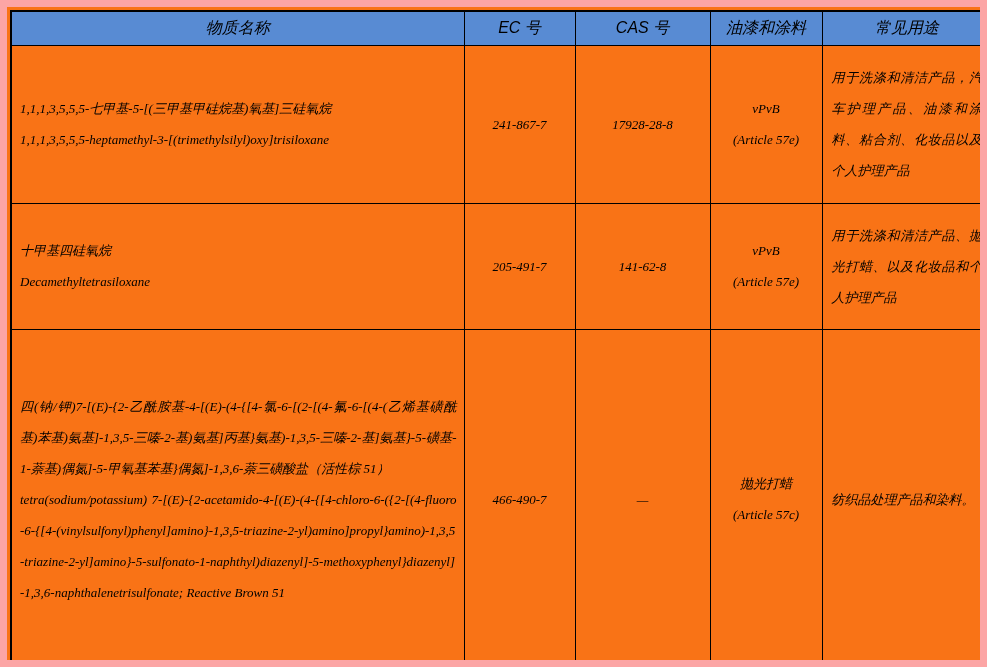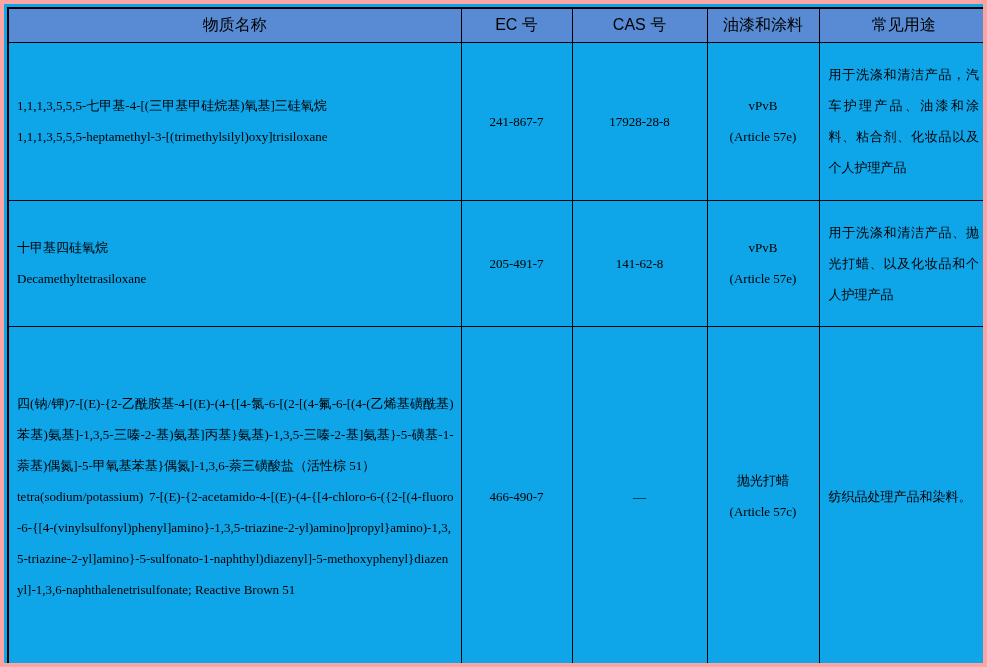--- a/index.html
+++ b/index.html
@@ -1,24 +1,25 @@
 <!DOCTYPE html>
 <html><head>
 <meta charset="utf-8">
 <style>
   html,body{margin:0;padding:0;background:#ffffff;}
   .page{
     position:relative;
     width:987px;height:667px;
-    background:#0ea5e9;
+    background:#f97316;
     box-sizing:border-box;
-    border:4px solid #fca5a5;
+    border:7px solid #fca5a5;
     font-family:"Liberation Serif","DejaVu Serif",serif;
     color:#000000;
     overflow:hidden;
+    font-style:italic;
   }
   table.substances{
     position:absolute;left:3px;top:3px;
     width:981px;
     border-collapse:collapse;
     table-layout:fixed;
   }
   table.substances td, table.substances th{
     border:1px solid #000000;
     box-sizing:border-box;
@@ -80,21 +81,21 @@
         <th>物质名称</th>
         <th>EC 号</th>
         <th>CAS 号</th>
         <th>油漆和涂料</th>
         <th>常见用途</th>
       </tr>
     </thead>
     <tbody>
       <tr class="row-1">
         <td class="name-cell">
-          <div class="name-zh">1,1,1,3,5,5,5-七甲基-4-[(三甲基甲硅烷基)氧基]三硅氧烷</div>
+          <div class="name-zh">1,1,1,3,5,5,5-七甲基-5-[(三甲基甲硅烷基)氧基]三硅氧烷</div>
           <div class="name-en">1,1,1,3,5,5,5-heptamethyl-3-[(trimethylsilyl)oxy]trisiloxane</div>
         </td>
         <td class="ec-cell">241-867-7</td>
         <td class="cas-cell">17928-28-8</td>
         <td class="reason-cell">
           <div>vPvB</div>
           <div>(Article 57e)</div>
         </td>
         <td class="uses-cell">用于洗涤和清洁产品，汽车护理产品、油漆和涂料、粘合剂、化妆品以及个人护理产品</td>
       </tr>

